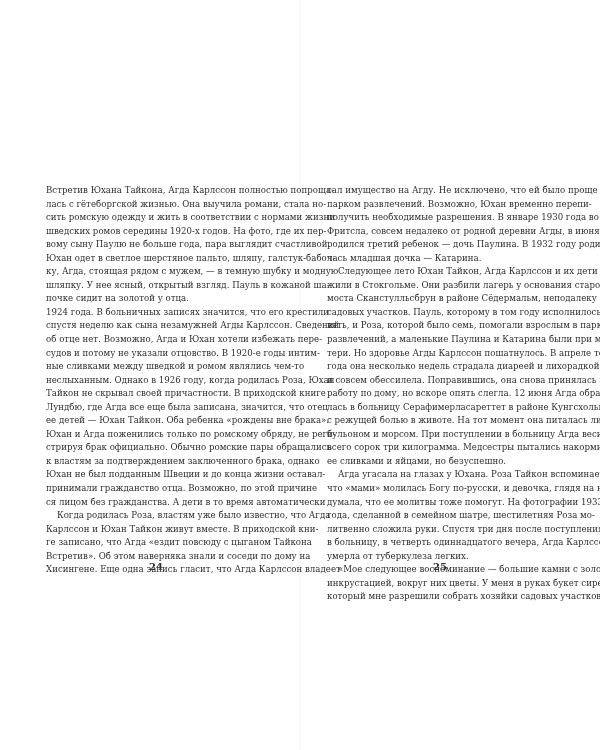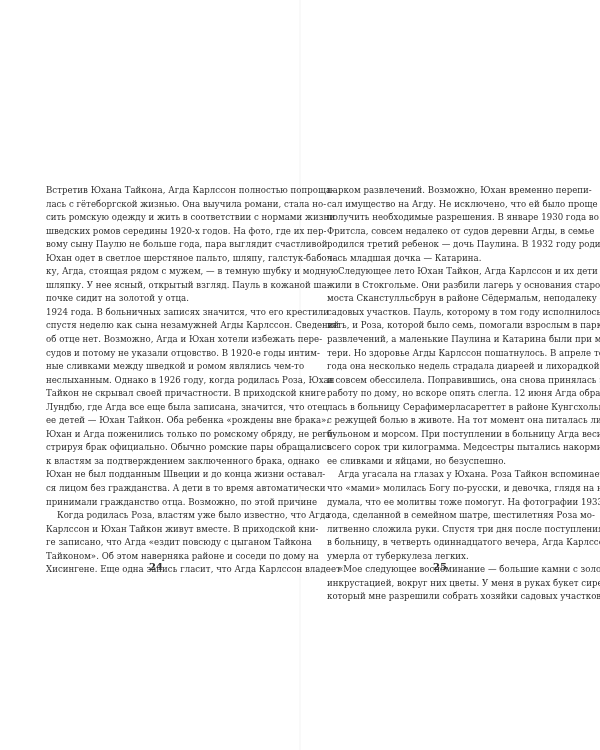--- a/index.html
+++ b/index.html
@@ -87,33 +87,33 @@
       <span class="line">судов и потому не указали отцовство. В 1920-е годы интим-</span>
       <span class="line">ные сливками между шведкой и ромом являлись чем-то</span>
       <span class="line">неслыханным. Однако в 1926 году, когда родилась Роза, Юхан</span>
       <span class="line">Тайкон не скрывал своей причастности. В приходской книге</span>
       <span class="line">Лундбю, где Агда все еще была записана, значится, что отец</span>
       <span class="line">ее детей — Юхан Тайкон. Оба ребенка «рождены вне брака».</span>
       <span class="line">Юхан и Агда поженились только по ромскому обряду, не реги-</span>
       <span class="line">стрируя брак официально. Обычно ромские пары обращались</span>
       <span class="line">к властям за подтверждением заключенного брака, однако</span>
       <span class="line">Юхан не был подданным Швеции и до конца жизни оставал-</span>
+      <span class="line">принимали гражданство отца. Возможно, по этой причине</span>
       <span class="line">ся лицом без гражданства. А дети в то время автоматически</span>
-      <span class="line">принимали гражданство отца. Возможно, по этой причине</span>
       <span class="line indent">Когда родилась Роза, властям уже было известно, что Агда</span>
       <span class="line">Карлссон и Юхан Тайкон живут вместе. В приходской кни-</span>
       <span class="line">ге записано, что Агда «ездит повсюду с цыганом Тайкона</span>
-      <span class="line">Тайконом». Об этом наверняка районе и соседи по дому на</span>
+      <span class="line">Встретив». Об этом наверняка знали и соседи по дому на</span>
       <span class="line">Хисингене. Еще одна запись гласит, что Агда Карлссон владеет</span>
     </div>
   <div class="page right" id="right-page">
+      <span class="line">сал имущество на Агду. Не исключено, что ей было проще</span>
       <span class="line">парком развлечений. Возможно, Юхан временно перепи-</span>
-      <span class="line">сал имущество на Агду. Не исключено, что ей было проще</span>
       <span class="line">получить необходимые разрешения. В январе 1930 года во</span>
-      <span class="line">Фритсла, совсем недалеко от судов деревни Агды, в семье</span>
+      <span class="line">Фритсла, совсем недалеко от родной деревни Агды, в июня</span>
       <span class="line">родился третий ребенок — дочь Паулина. В 1932 году роди-</span>
       <span class="line last">лась младшая дочка — Катарина.</span>
       <span class="line indent">Следующее лето Юхан Тайкон, Агда Карлссон и их дети про-</span>
       <span class="line">жили в Стокгольме. Они разбили лагерь у основания старого</span>
       <span class="line">моста Сканстулльсбрун в районе Сёдермальм, неподалеку от</span>
       <span class="line">садовых участков. Пауль, которому в том году исполнилось де-</span>
       <span class="line">вять, и Роза, которой было семь, помогали взрослым в парке</span>
       <span class="line">развлечений, а маленькие Паулина и Катарина были при ма-</span>
       <span class="line">тери. Но здоровье Агды Карлссон пошатнулось. В апреле того</span>
       <span class="line">года она несколько недель страдала диареей и лихорадкой</span>

